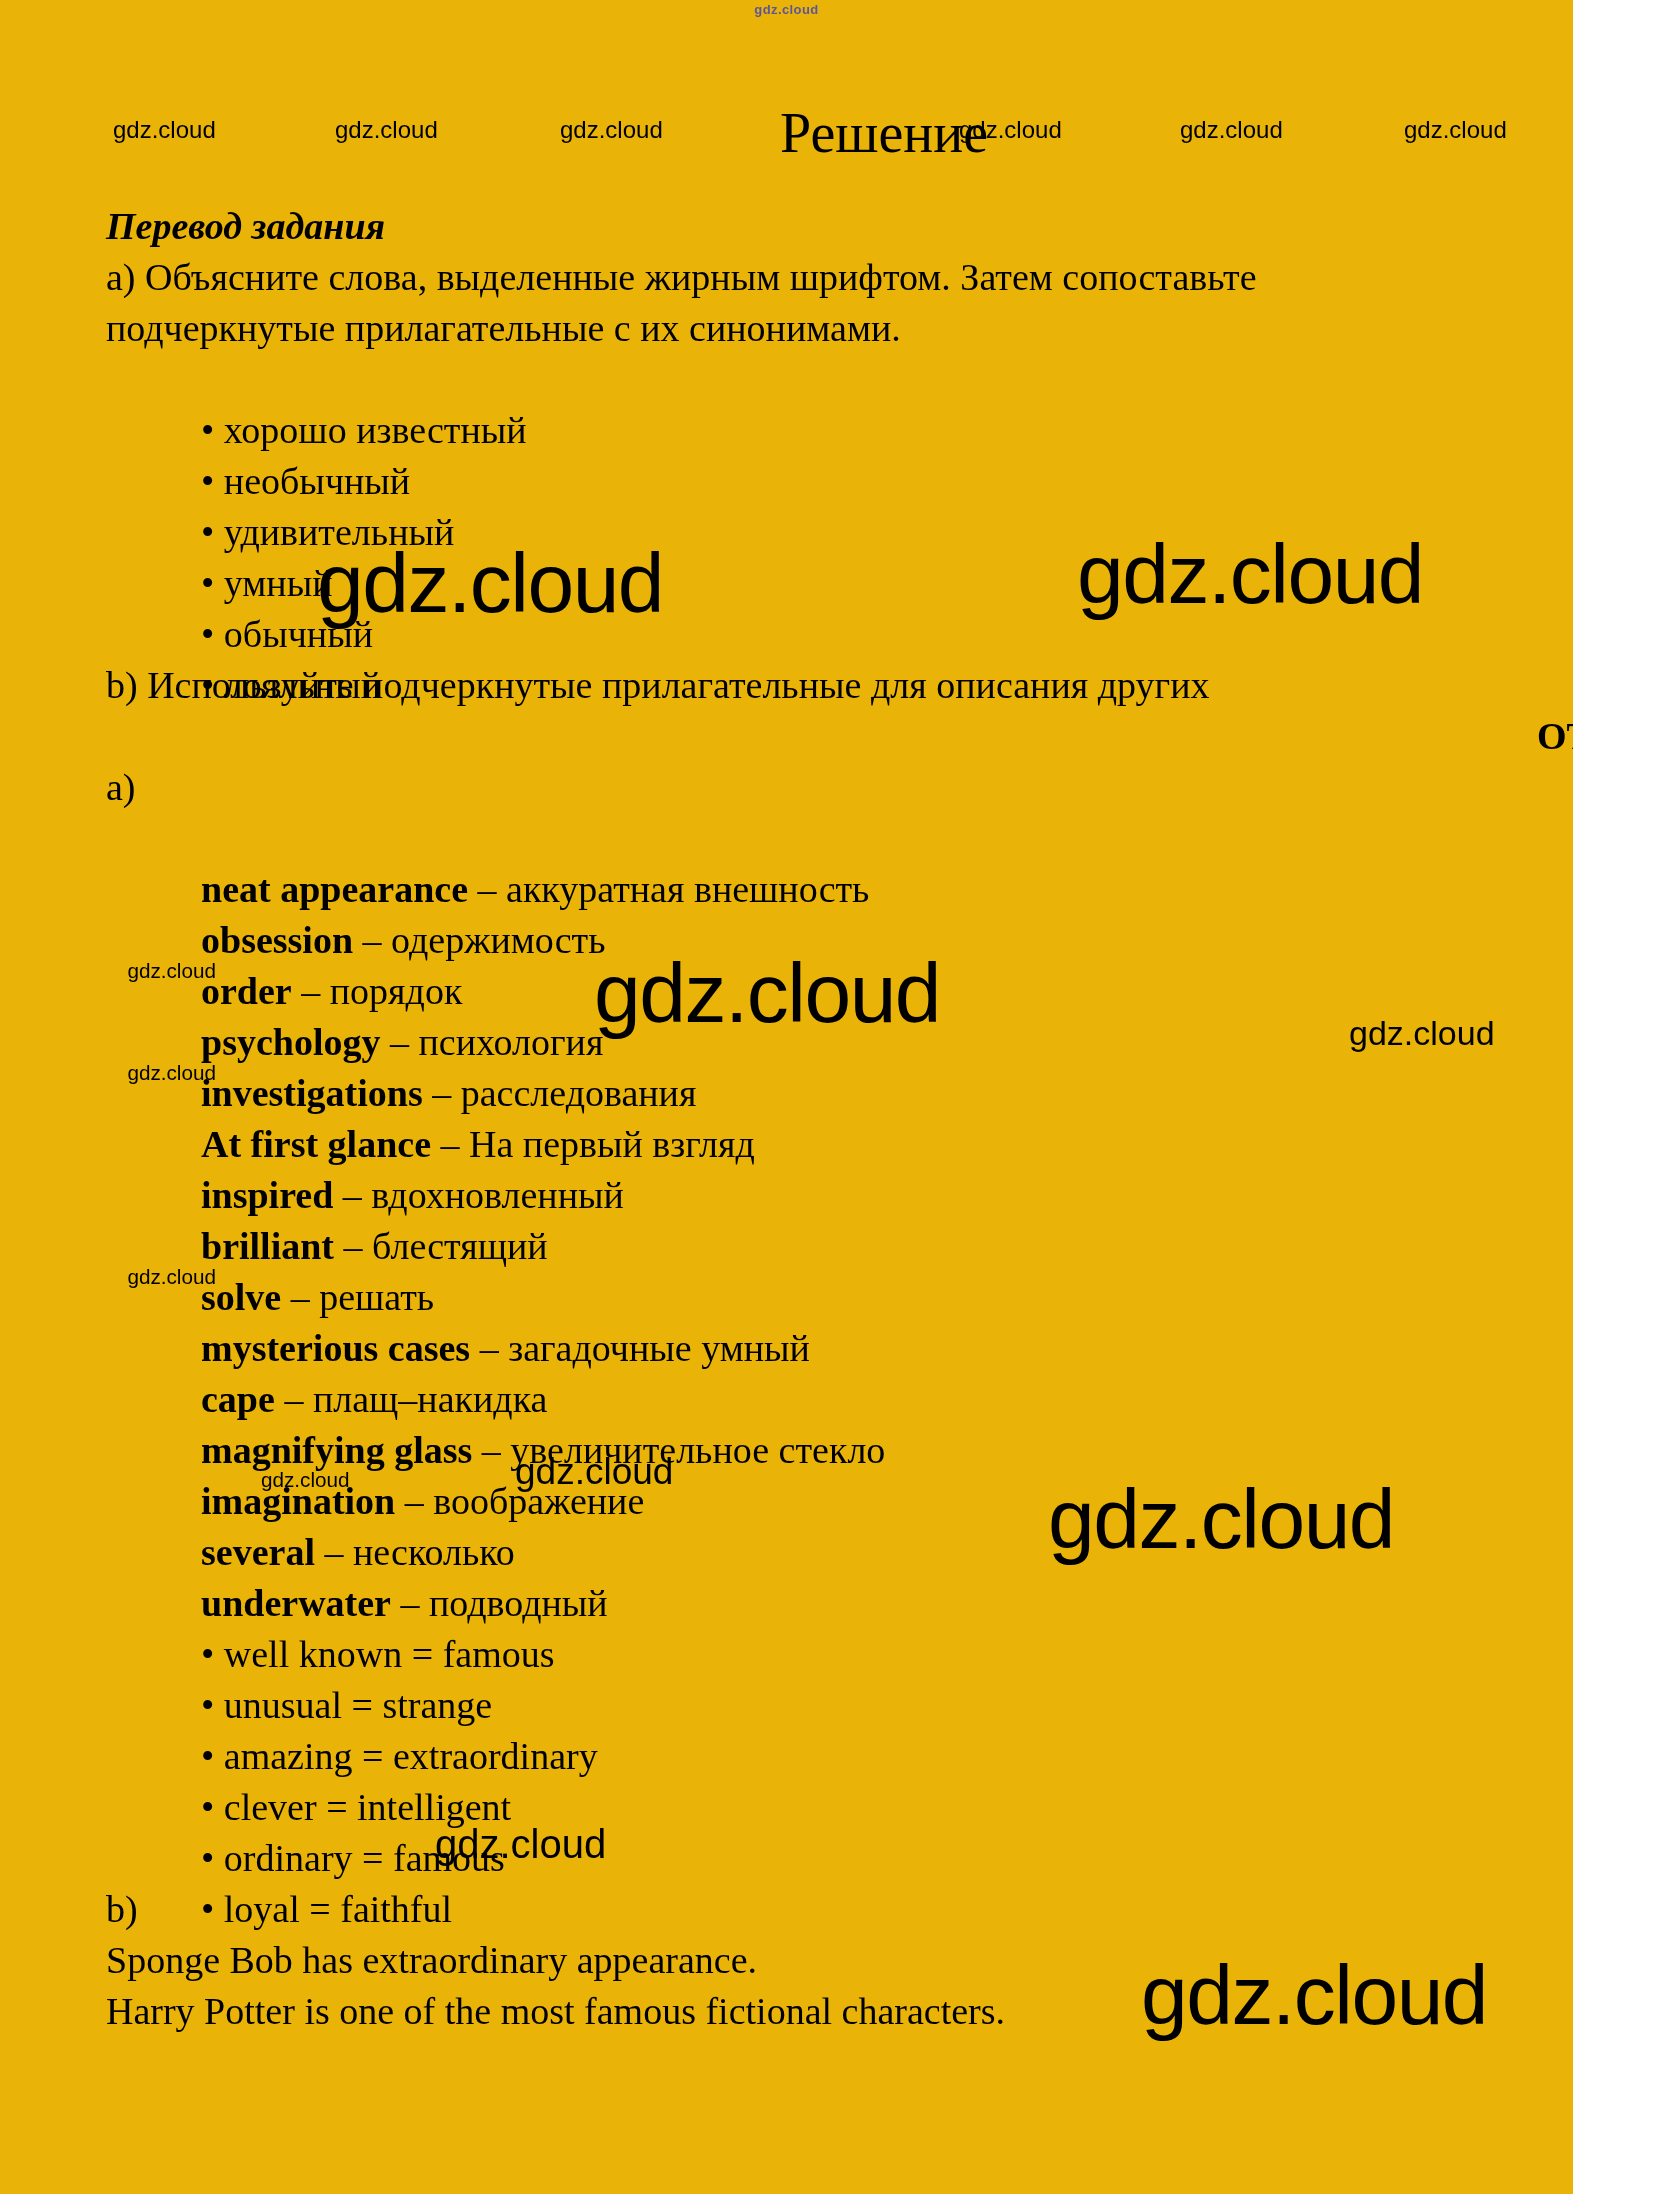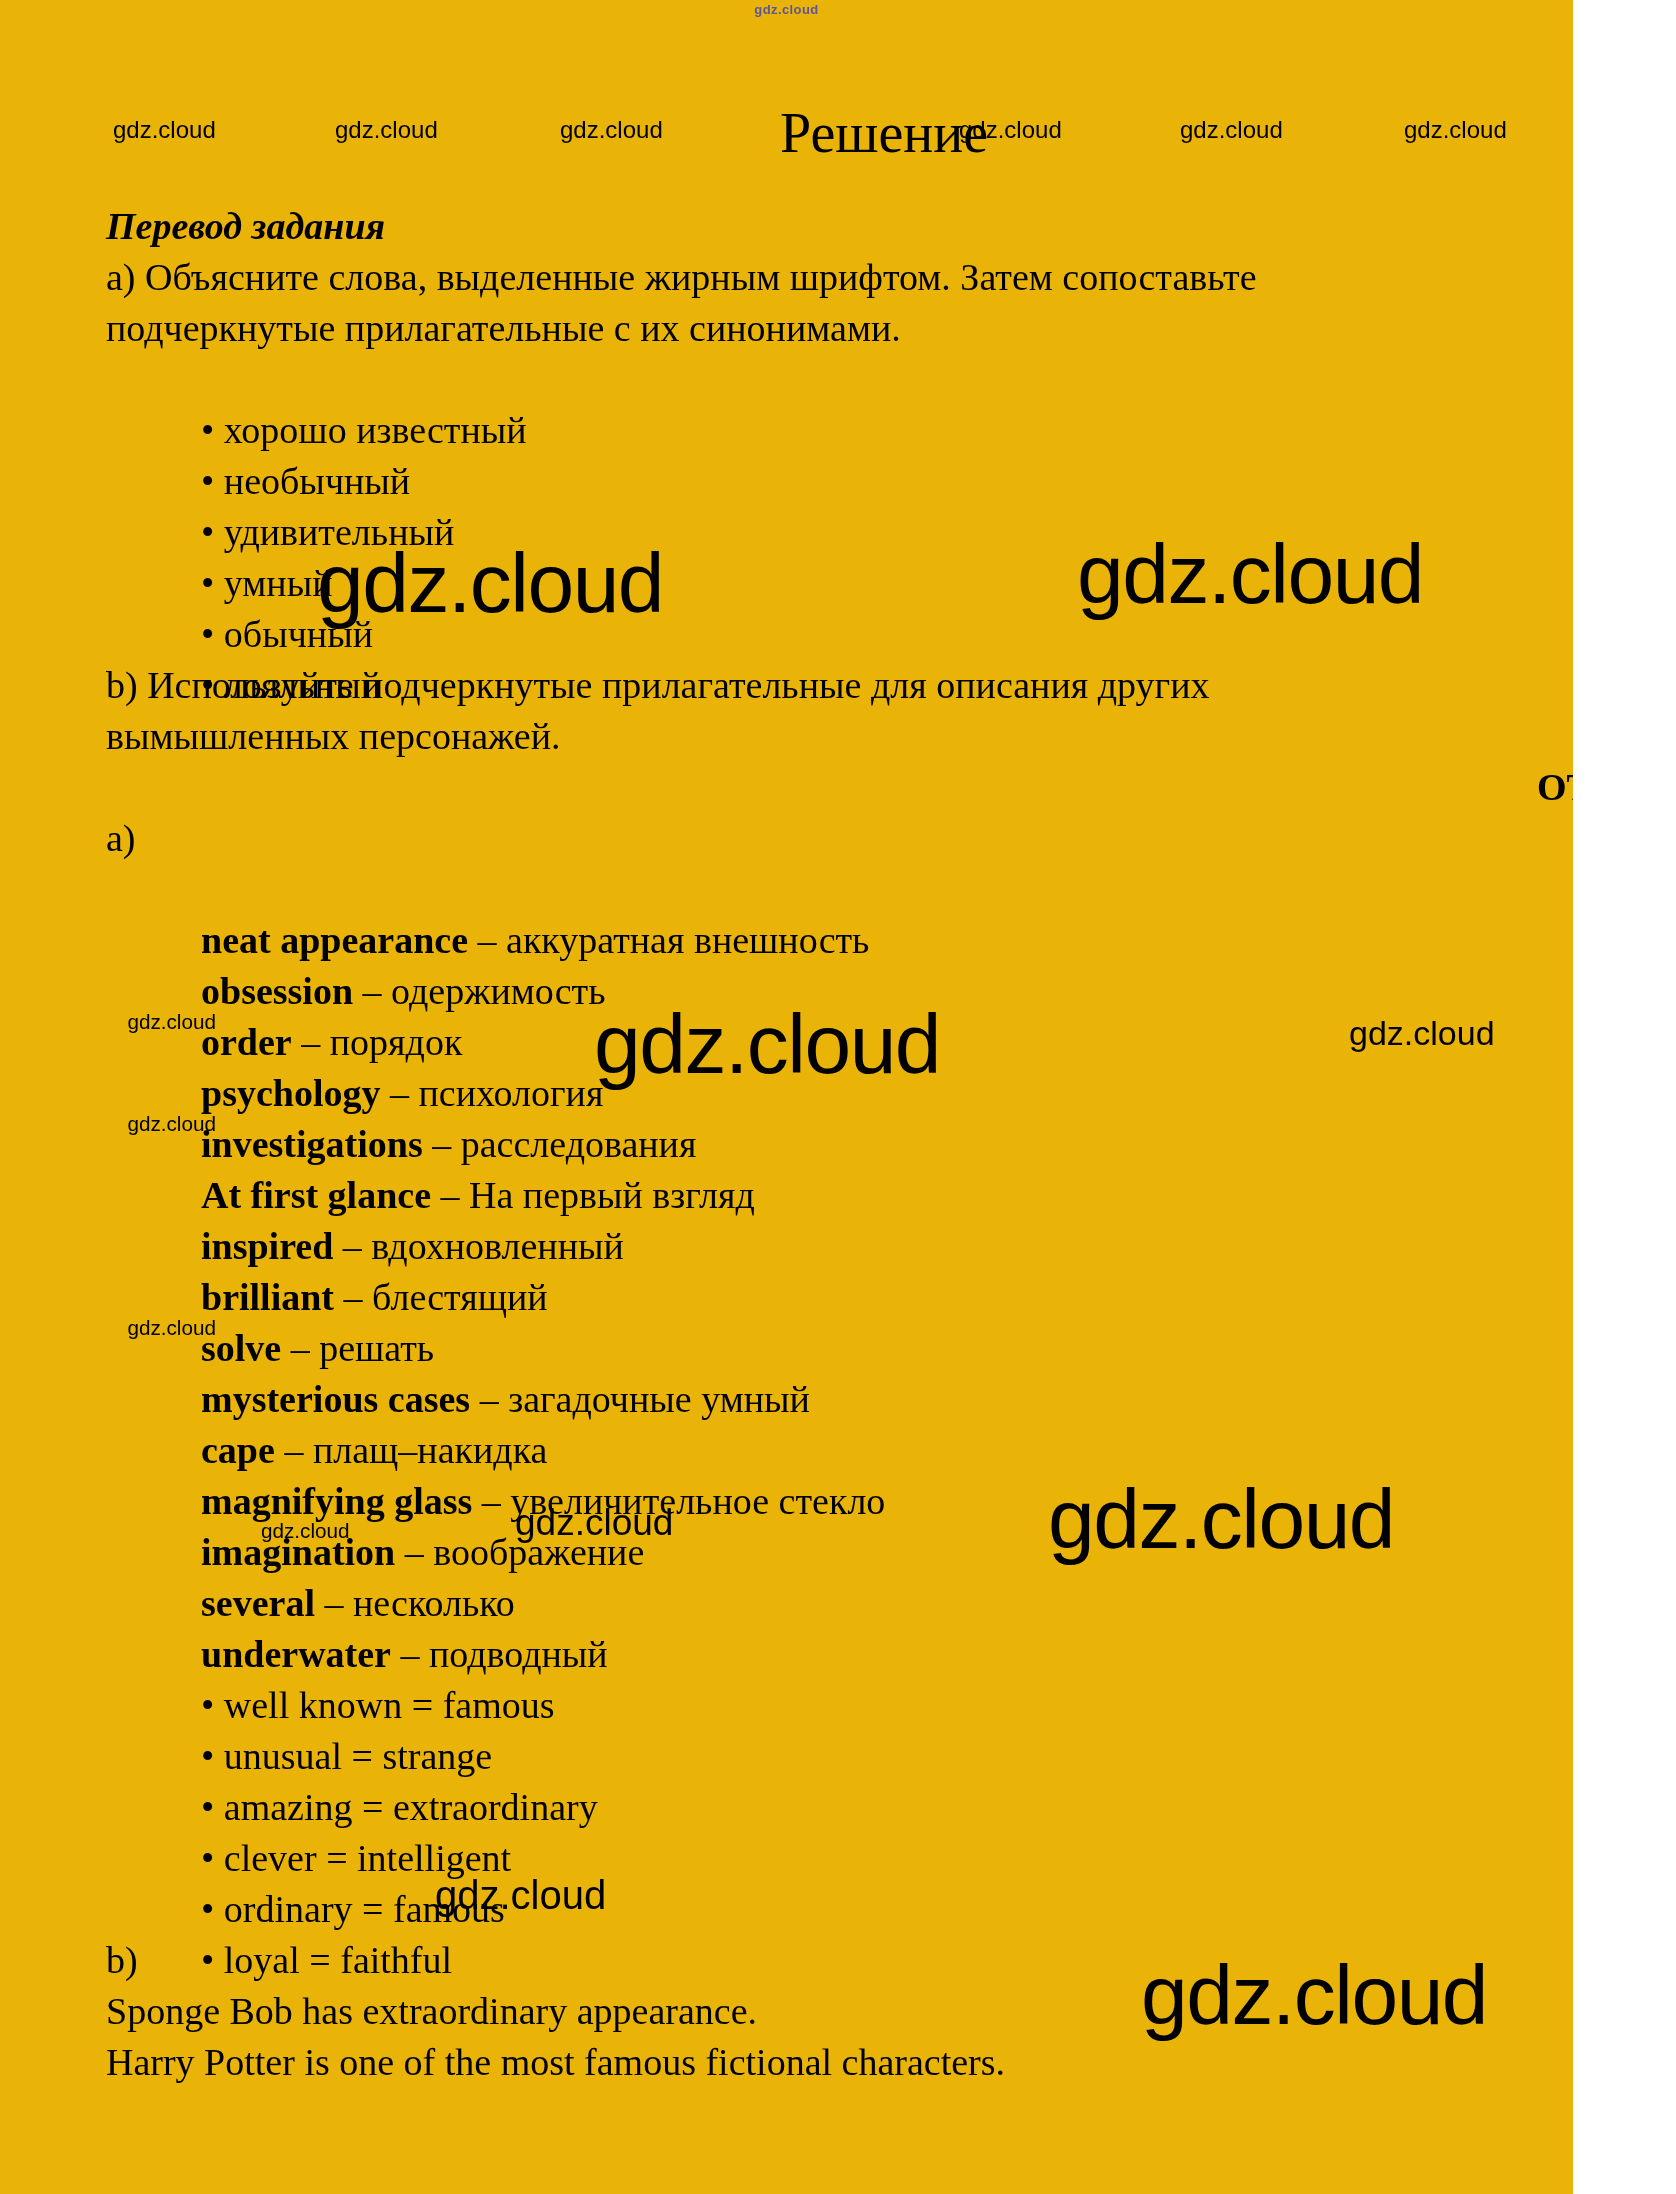--- a/index.html
+++ b/index.html
@@ -92,21 +92,20 @@
           <span>• </span><span>удивительный</span>
         </div><div class="line">
           <span>• </span><span>умный</span>
         </div><div class="line">
           <span>• </span><span>обычный</span><span class="wm-inline wm-a">gdz.cloud</span>
         </div><div class="line">
           <span>• </span><span>лояльный</span>
         </div></div>
 
     <div class="line">b) Используйте подчеркнутые прилагательные для описания других</div>
-    <div class="line">вымышленных персонажей.</div>
     <div class="line b">ОТВЕТ</div>
     <div class="line">a)</div>
 
     <div class="repeat">
       
     <div class="line">
           <span class="b">neat appearance</span><span> – </span><span>аккуратная внешность</span>
         </div><div class="line">
           <span class="b">obsession</span><span> – </span><span>одержимость</span>
         </div><div class="line">

